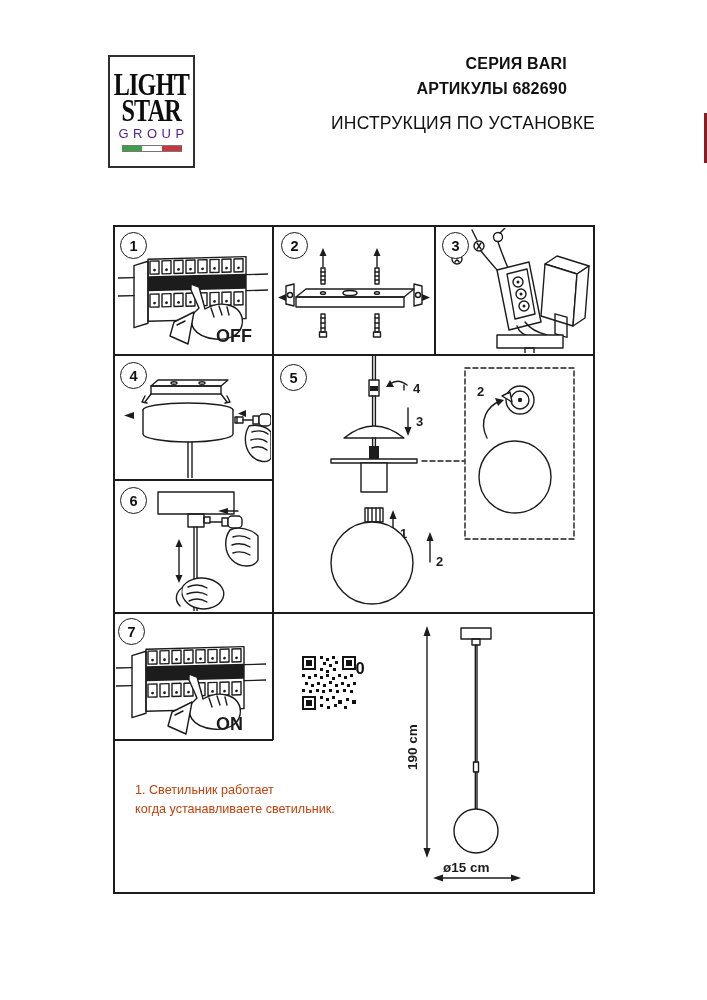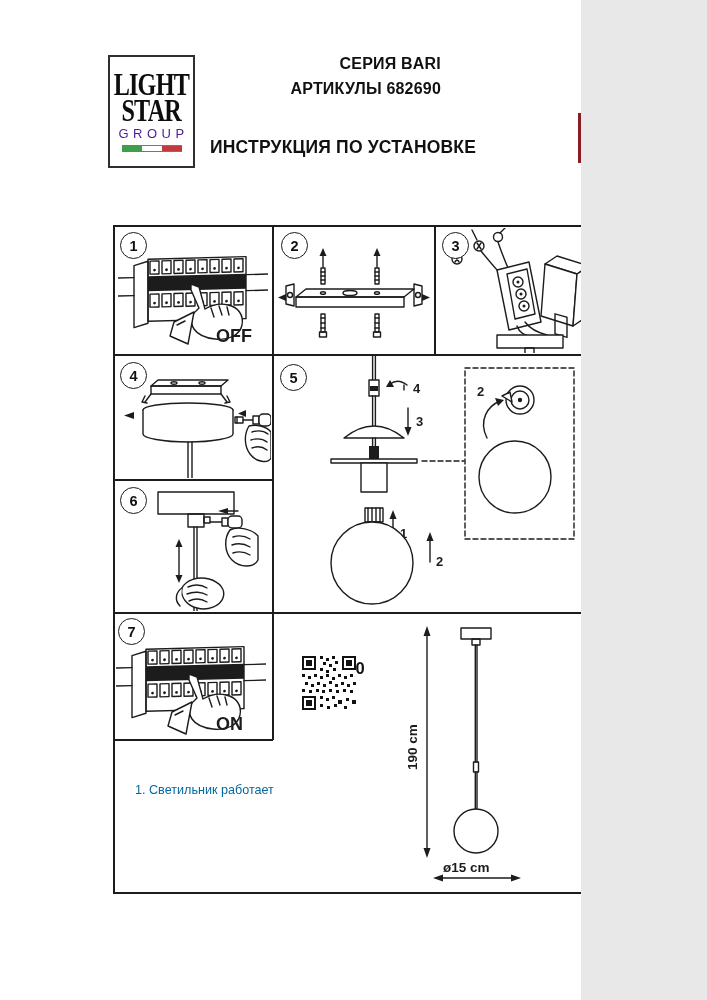--- a/index.html
+++ b/index.html
@@ -1,46 +1,46 @@
 <!DOCTYPE html>
 <html><head>
 <meta charset="utf-8">
 <style>
   html,body{margin:0;padding:0;background:#e8e8e8;}
-  #page{position:relative;width:581px;height:1000px;background:#ffffff;
+  #page{position:relative;width:707px;height:1000px;background:#ffffff;
         font-family:"Liberation Sans",sans-serif;color:#111;overflow:hidden;}
   
   #logo-box{position:absolute;left:108px;top:55px;width:87px;height:113px;
             border:2px solid #2f2f2f;box-sizing:border-box;background:#fff;
             display:flex;flex-direction:column;align-items:center;justify-content:center;}
   .logo-word{font-family:"Liberation Serif",serif;font-weight:bold;font-size:31px;
              line-height:26px;transform:scaleX(.78);letter-spacing:-1px;color:#0d0d0d;}
   .logo-group{font-family:"Liberation Sans",sans-serif;font-size:13px;color:#4c1d95;
               letter-spacing:4.5px;margin:2px 0 4px 4px;}
   .logo-stripe{display:flex;width:60px;height:5px;border-top:1px solid #777;border-bottom:1px solid #777;}
   .logo-stripe span{flex:1;}
   #header-right{position:absolute;top:51px;right:140px;text-align:right;
                 font-weight:bold;font-size:16px;line-height:25px;letter-spacing:.2px;}
-  #main-title{position:absolute;top:136px;left:210px;width:385px;text-align:left;
-              font-weight:bold;font-size:17.5px;line-height:23px;letter-spacing:.2px;}
+  #main-title{position:absolute;top:112px;left:210px;width:385px;text-align:right;
+              font-weight:normal;font-size:17.5px;line-height:23px;letter-spacing:.2px;}
   #edge-marker{position:absolute;right:0;top:113px;width:3px;height:50px;}
   
   .gbox{position:absolute;box-sizing:border-box;border:2px solid #1c1c1c;}
   .gline{position:absolute;background:#1c1c1c;}
   .step-circle{position:absolute;width:27px;height:27px;border:1.7px solid #1c1c1c;
                border-radius:50%;box-sizing:border-box;display:flex;align-items:center;
                justify-content:center;font-size:14.5px;font-weight:bold;background:#fff;z-index:3;}
   .ill{position:absolute;}
   svg{display:block;}
   .ln{fill:none;stroke:#1c1c1c;stroke-width:1.4;stroke-linejoin:round;stroke-linecap:round;}
   .lnw{fill:#ffffff;stroke:#1c1c1c;stroke-width:1.4;stroke-linejoin:round;stroke-linecap:round;}
   .fillb{fill:#1c1c1c;stroke:none;}
   .svgtxt{font-family:"Liberation Sans",sans-serif;font-weight:bold;fill:#1c1c1c;}
   #article-label{position:absolute;left:302px;top:633px;font-size:16.5px;font-weight:bold;letter-spacing:1.5px;margin-top:26px;}
-  #notes{position:absolute;left:135px;top:781px;width:230px;font-size:12.6px;line-height:19.2px;color:#0369a1;}
+  #notes{position:absolute;left:135px;top:781px;width:230px;font-size:12.6px;line-height:19.2px;color:#c2410c;}
   #qr{position:absolute;left:302px;top:656px;}
 </style>
 </head>
 <body>
 
 <div id="page">
 
   <div id="logo-box">
     <div class="logo-word">LIGHT</div>
     <div class="logo-word">STAR</div>
@@ -441,15 +441,16 @@
     </g>
     <g>
       <text class="svgtxt" x="48" y="250" font-size="13.5">ø15 cm</text>
       <path class="ln" d="M46,256 H118" stroke-width="1.6"></path>
       <path class="fillb" d="M38,256 L48,252.5 V259.5 Z M126,256 L116,252.5 V259.5 Z"></path>
     </g>
   </svg>
 
   <div id="notes">
     <div>1. Светильник работает</div>
+    <div>когда устанавливаете светильник.</div>
   </div>
 
 </div>
 
 </body></html>

